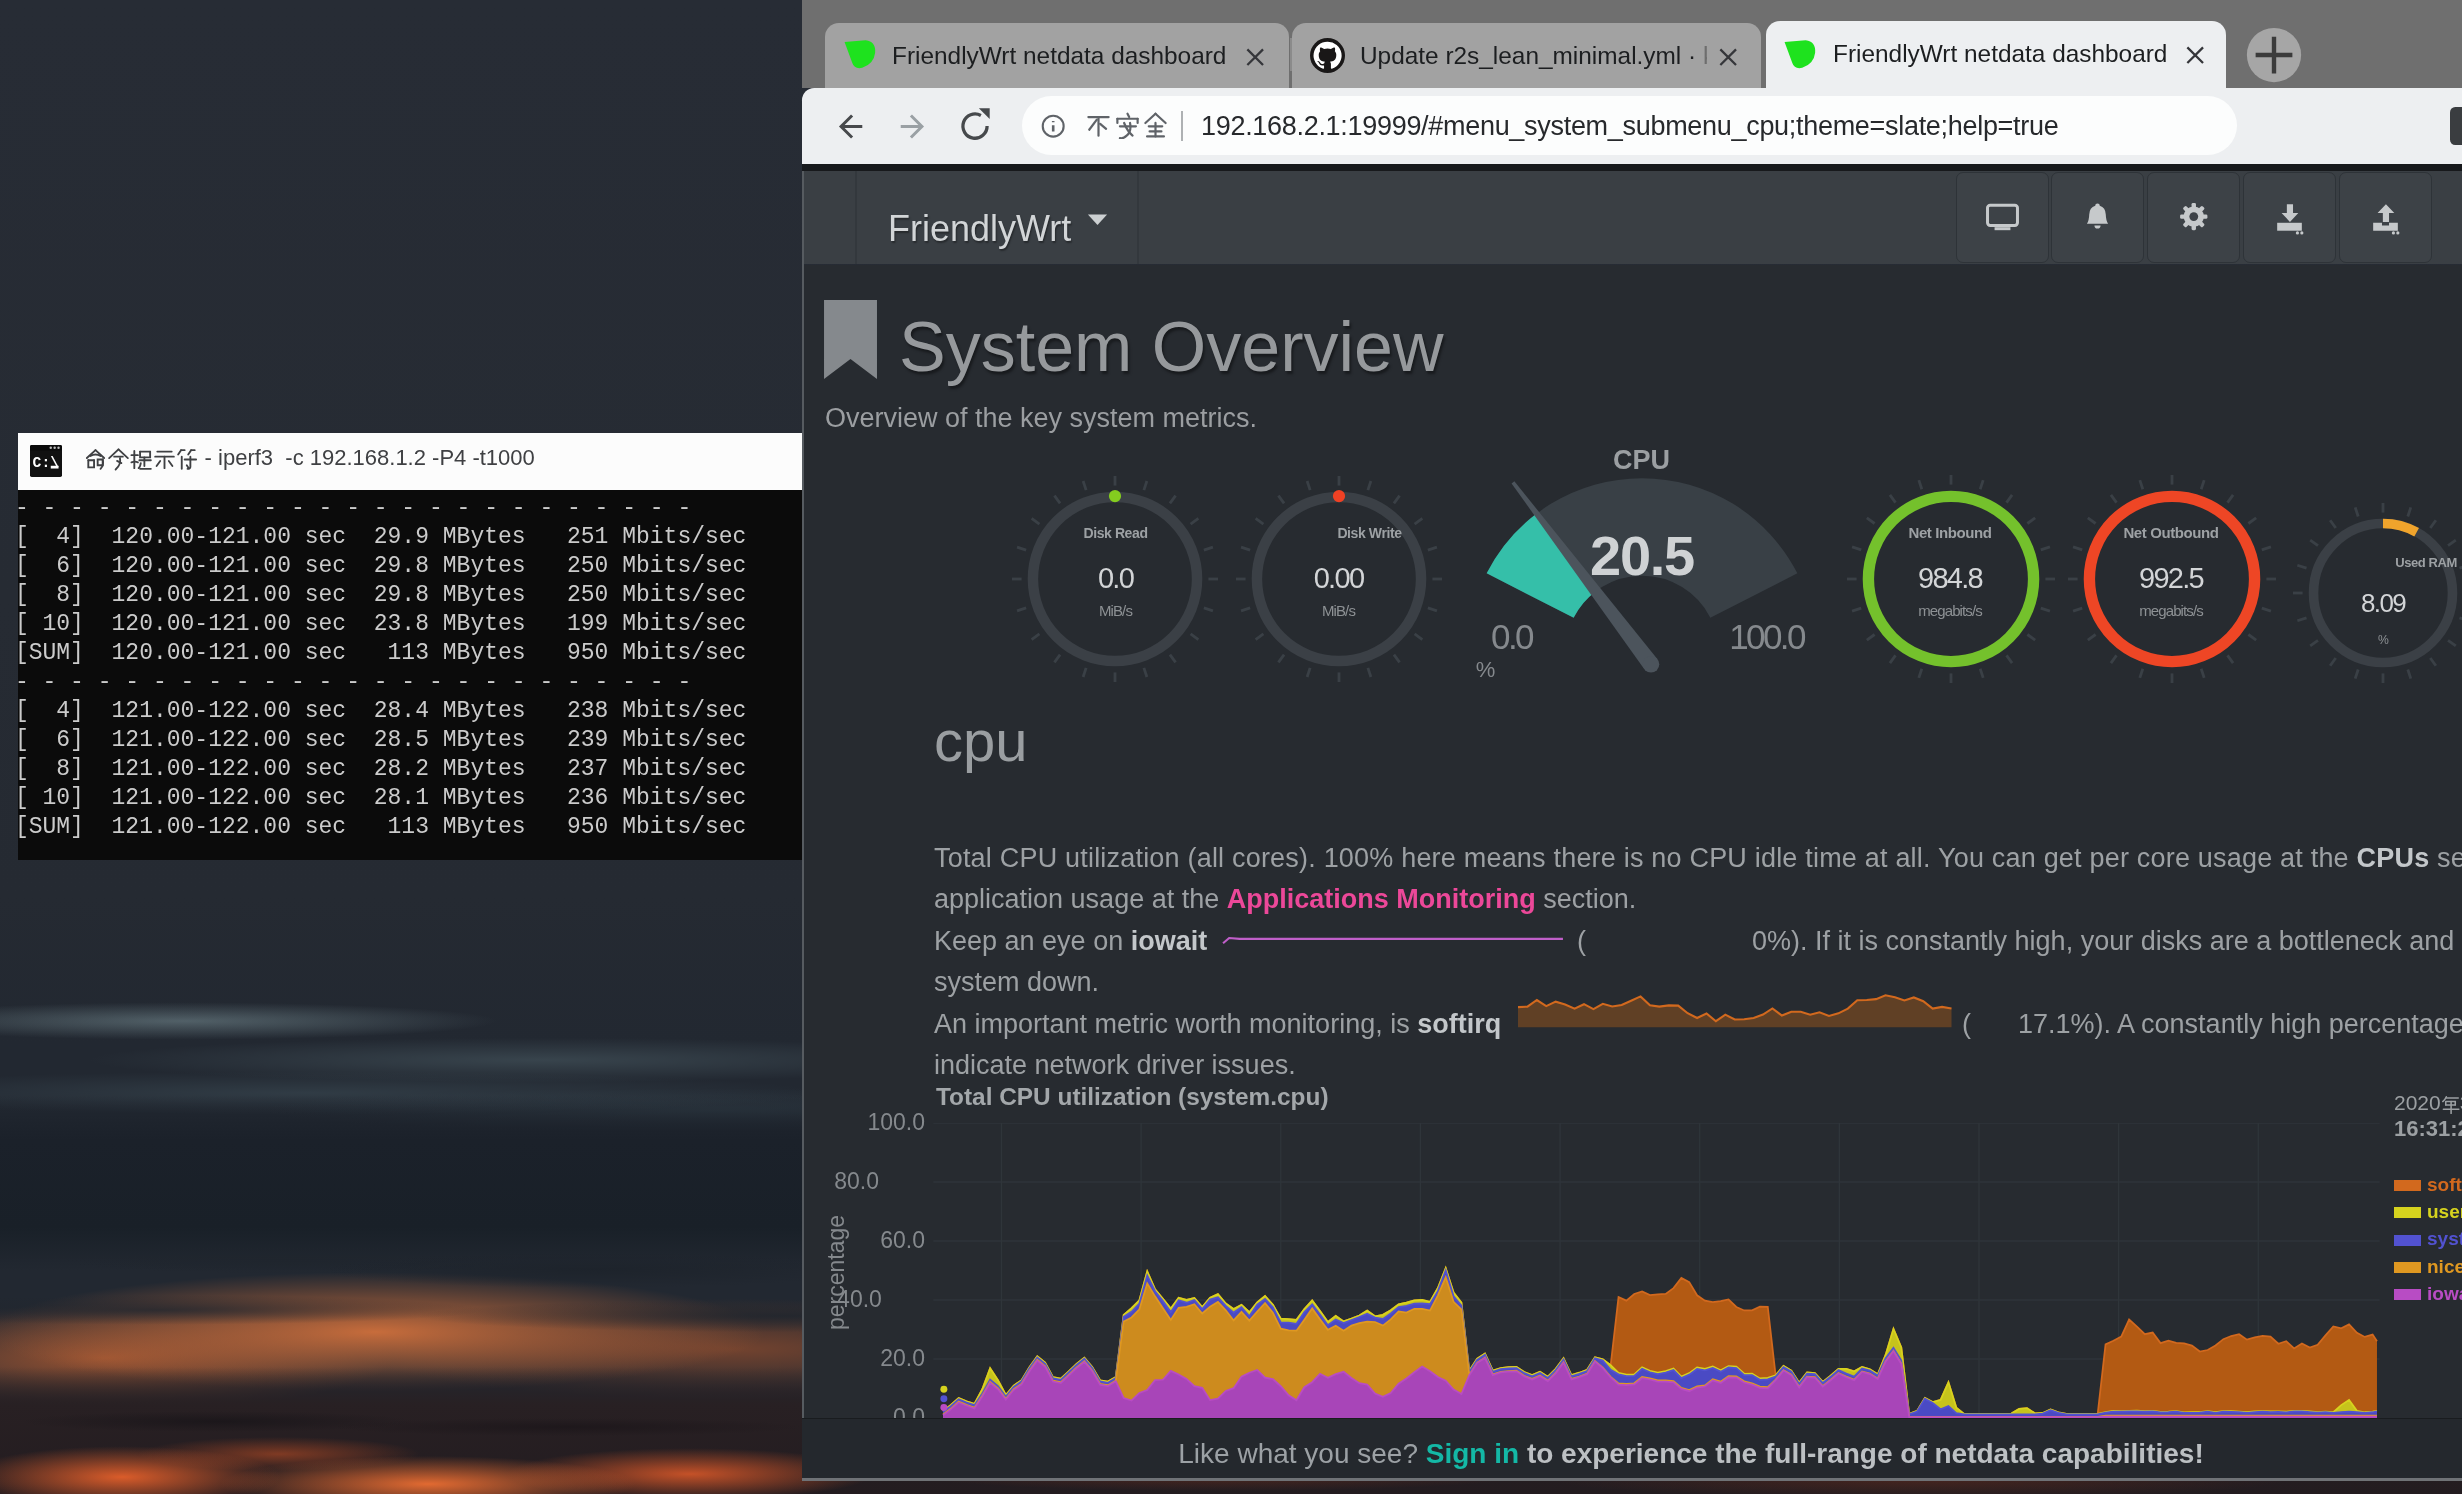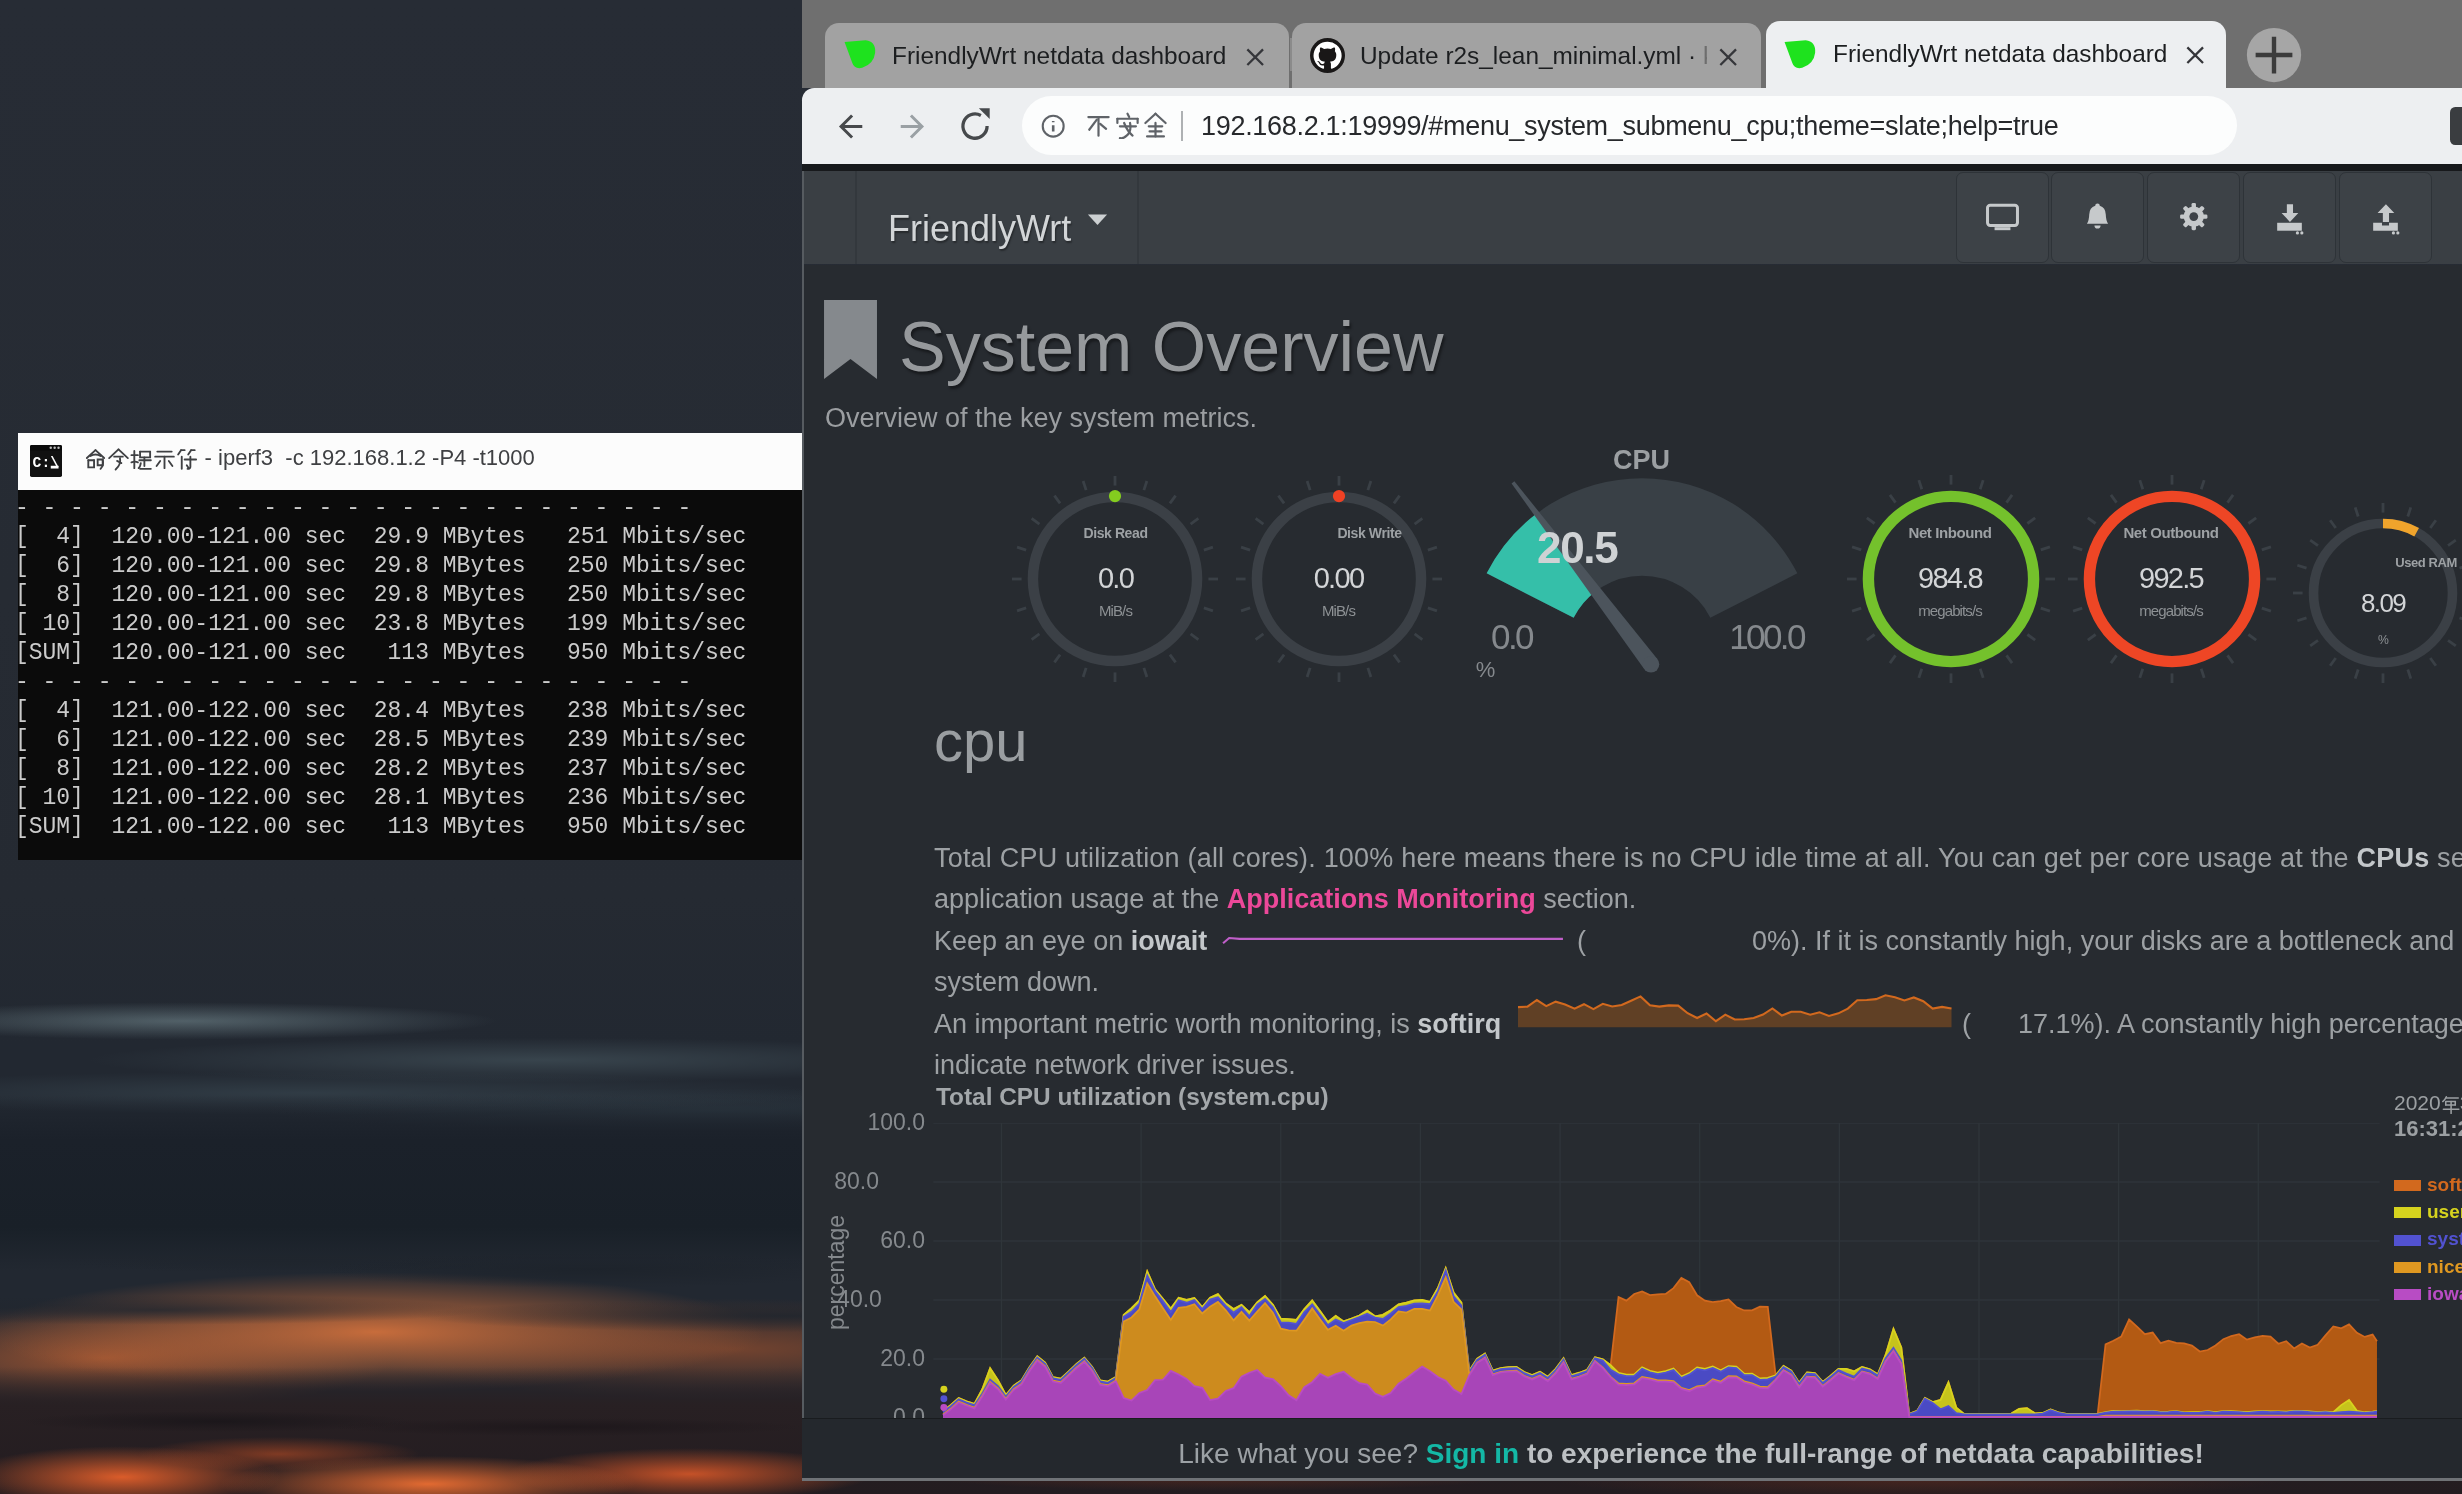--- a/index.html
+++ b/index.html
@@ -284,21 +284,21 @@
 <div class="a" style="left:1251px;top:602px;width:175px;text-align:center;font-size:15px;letter-spacing:-0.9px;color:#8d9194">MiB/s</div>
 <svg class="a" style="left:1415px;top:452px" width="454" height="279" viewBox="0 0 520 320">
     <g transform="translate(-1620,-518)">
       <path d="M1701.8,657.2 A200,200 0 0 1 2058.2,657.2 L1958.4,708.0 A88,88 0 0 0 1801.6,708.0 Z" fill="#394046"></path>
       <path d="M1701.8,657.2 A200,200 0 0 1 1759.2,588.6 L1826.8,677.9 A88,88 0 0 0 1801.6,708.0 Z" fill="#35bfa9"></path>
       <path d="M1733.6,551.6 L1897.8,755.8 L1882.7,767.3 L1730.4,554.0 Z" fill="#4c545c"></path>
       <circle cx="1890.3" cy="761.5" r="9.5" fill="#4c545c"></circle>
     </g>
   </svg>
 <div class="a" style="left:1554px;top:445px;width:175px;text-align:center;font-weight:bold;font-size:27px;color:#9b9fa2">CPU</div>
-<div class="a" style="left:1537px;top:523px;width:210px;font-weight:bold;font-size:44px;letter-spacing:-1.3px;color:#cfd2d4">20.5</div>
+<div class="a" style="left:1537px;top:523px;width:210px;text-align:center;font-weight:bold;font-size:56px;letter-spacing:-1.3px;color:#cfd2d4">20.5</div>
 <div class="a" style="left:1424px;top:617px;width:175px;text-align:center;font-size:35px;letter-spacing:-2.6px;color:#85898d">0.0</div>
 <div class="a" style="left:1679px;top:617px;width:175px;text-align:center;font-size:35px;letter-spacing:-2.6px;color:#85898d">100.0</div>
 <div class="a" style="left:1398px;top:657px;width:175px;text-align:center;font-size:22px;color:#85898d">%</div>
 <svg class="a" style="left:1840px;top:468px" width="222px" height="222px" viewBox="0 0 254 254">
     <g stroke="#3a4046" stroke-width="3.2">
       <line x1="127.0" y1="19.0" x2="127.0" y2="8.0"></line>
       <line x1="160.4" y1="24.3" x2="163.8" y2="13.8"></line>
       <line x1="190.5" y1="39.6" x2="196.9" y2="30.7"></line>
       <line x1="214.4" y1="63.5" x2="223.3" y2="57.1"></line>
       <line x1="229.7" y1="93.6" x2="240.2" y2="90.2"></line>

